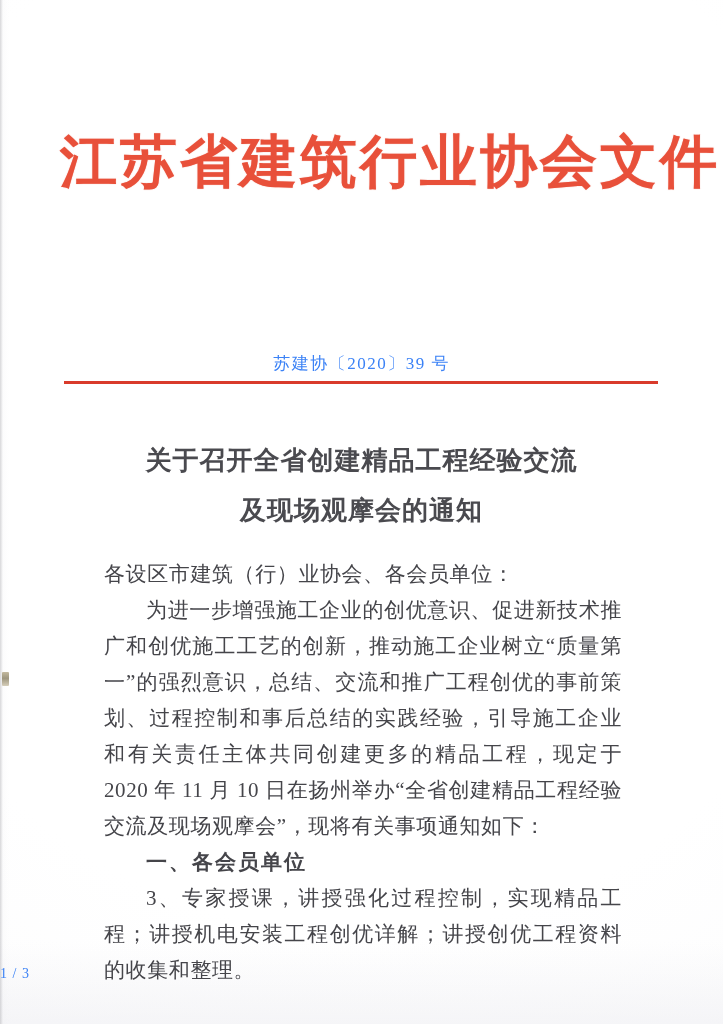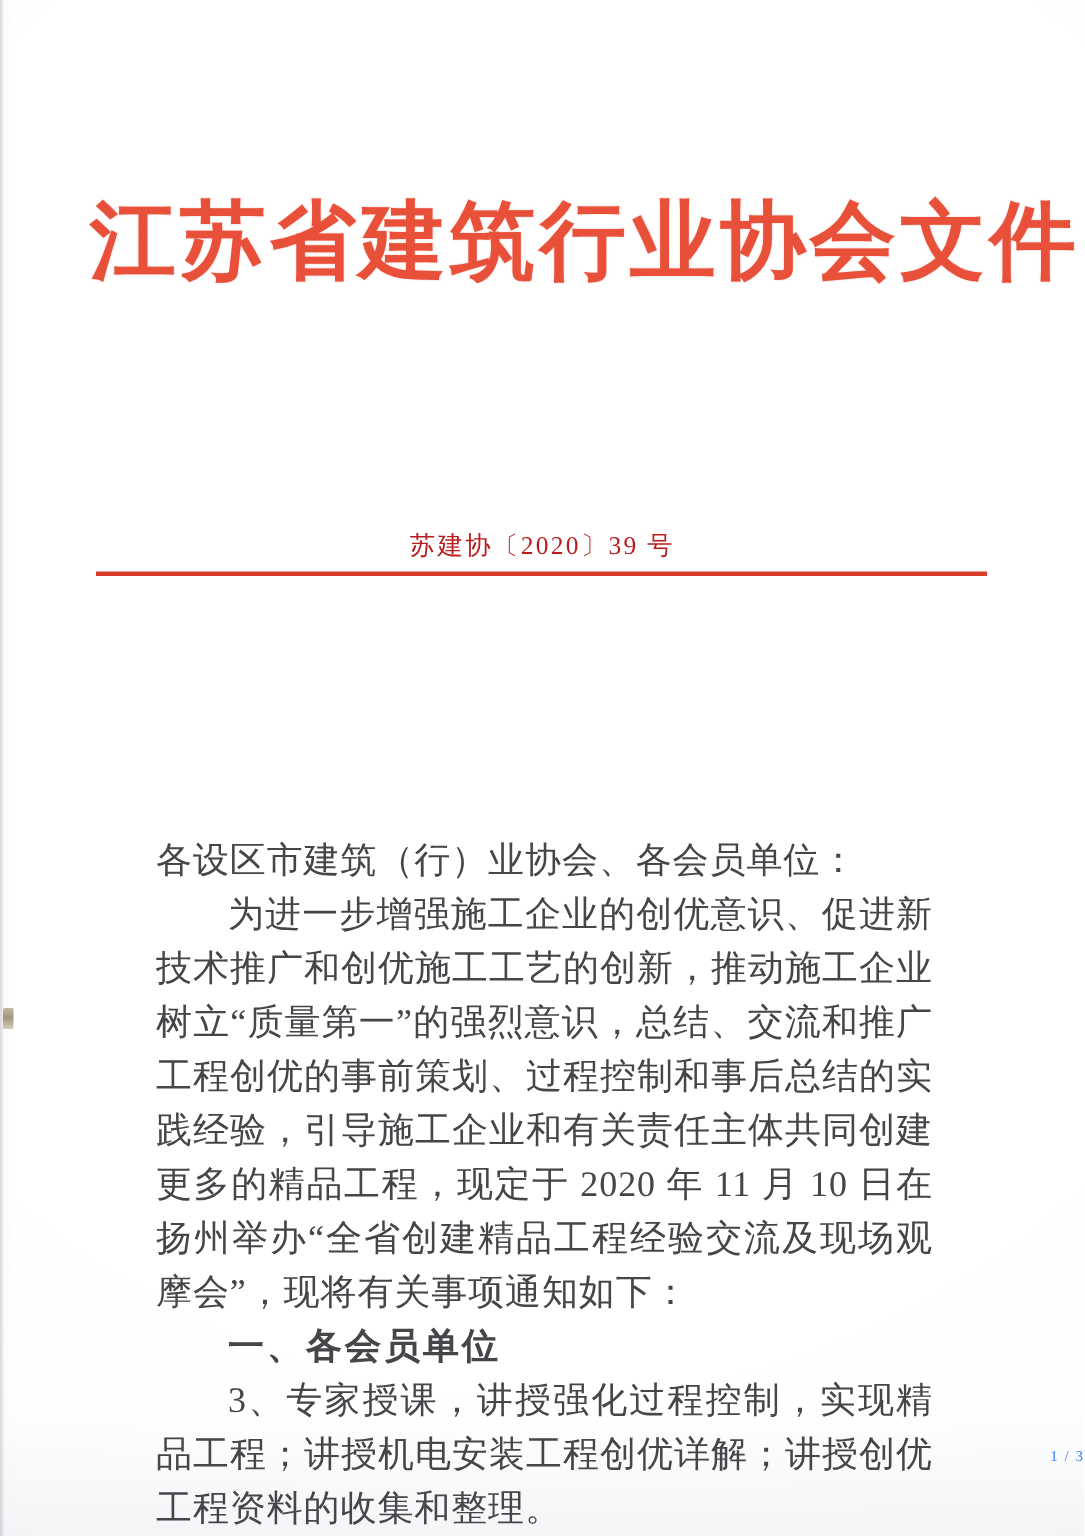--- a/index.html
+++ b/index.html
@@ -60,21 +60,21 @@
   }
 
   
   .doc-number {
     position: absolute;
     left: 0;
     right: 0;
     top: 352px;
     text-align: center;
     font-size: 17px;
-    color: #b91c1c;
+    color: #3b82f6;
     letter-spacing: 1.5px;
     font-family: "Liberation Serif", "DejaVu Serif", serif;
   }
 
   .red-rule {
     position: absolute;
     left: 64px;
     width: 594px;
     top: 381px;
     height: 3px;
@@ -97,21 +97,21 @@
   }
   .doc-title .line { display: block; white-space: nowrap; }
 
   
   .body-block {
     position: absolute;
     left: 104px;
     top: 556px;
     width: 518px;
     font-family: "Liberation Serif", "DejaVu Serif", serif;
-    font-size: 24px;
+    font-size: 21px;
     color: #45454a;
     line-height: 36px;
     letter-spacing: 0.6px;
     text-align: justify;
     text-justify: inter-character;
   }
   .body-block p {
     margin: 0;
     white-space: pre-wrap;
   }
@@ -121,41 +121,45 @@
     text-indent: 2em;
     letter-spacing: 2px;
   }
 
   
   .footer {
     position: absolute;
     left: 0;
     right: 0;
     top: 966px;
-    text-align: right;
-    font-size: 10px;
+    text-align: left;
+    font-size: 14px;
     color: #3b82f6;
     letter-spacing: 1px;
     font-family: "Liberation Serif", "DejaVu Serif", serif;
   }
 </style>
 </head>
 <body>
 
 <div class="page">
 
   <div class="paper-tone"></div>
   <div class="binding-mark"></div>
 
   <div class="masthead">江苏省建筑行业协会文件</div>
 
   <div class="doc-number">苏建协〔2020〕39 号</div>
 
   <div class="red-rule"></div>
 
+  <div class="doc-title">
+    <span class="line">关于召开全省创建精品工程经验交流</span>
+    <span class="line">及现场观摩会的通知</span>
+  </div>
 
   <div class="body-block">
     <p>各设区市建筑（行）业协会、各会员单位：</p>
     <p class="indent">为进一步增强施工企业的创优意识、促进新技术推广和创优施工工艺的创新，推动施工企业树立“质量第一”的强烈意识，总结、交流和推广工程创优的事前策划、过程控制和事后总结的实践经验，引导施工企业和有关责任主体共同创建更多的精品工程，现定于 2020 年 11 月 10 日在扬州举办“全省创建精品工程经验交流及现场观摩会”，现将有关事项通知如下：</p>
     <p class="section-heading">一、各会员单位</p>
     <p class="indent">3、专家授课，讲授强化过程控制，实现精品工程；讲授机电安装工程创优详解；讲授创优工程资料的收集和整理。</p>
   </div>
 
   <div class="footer">1 / 3</div>
 

